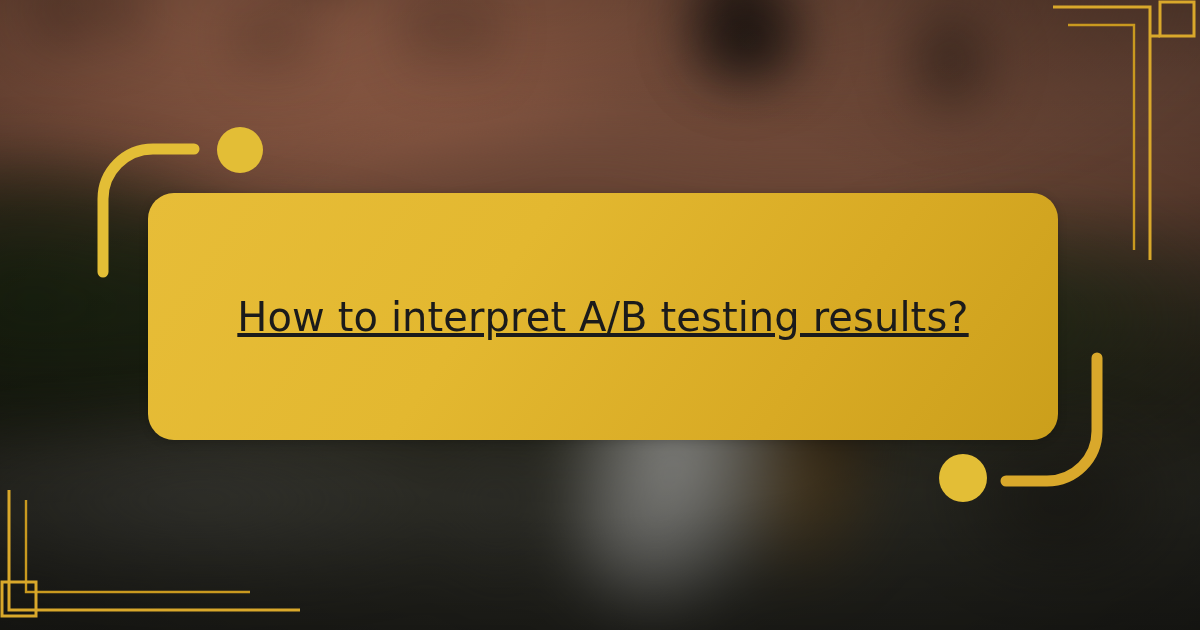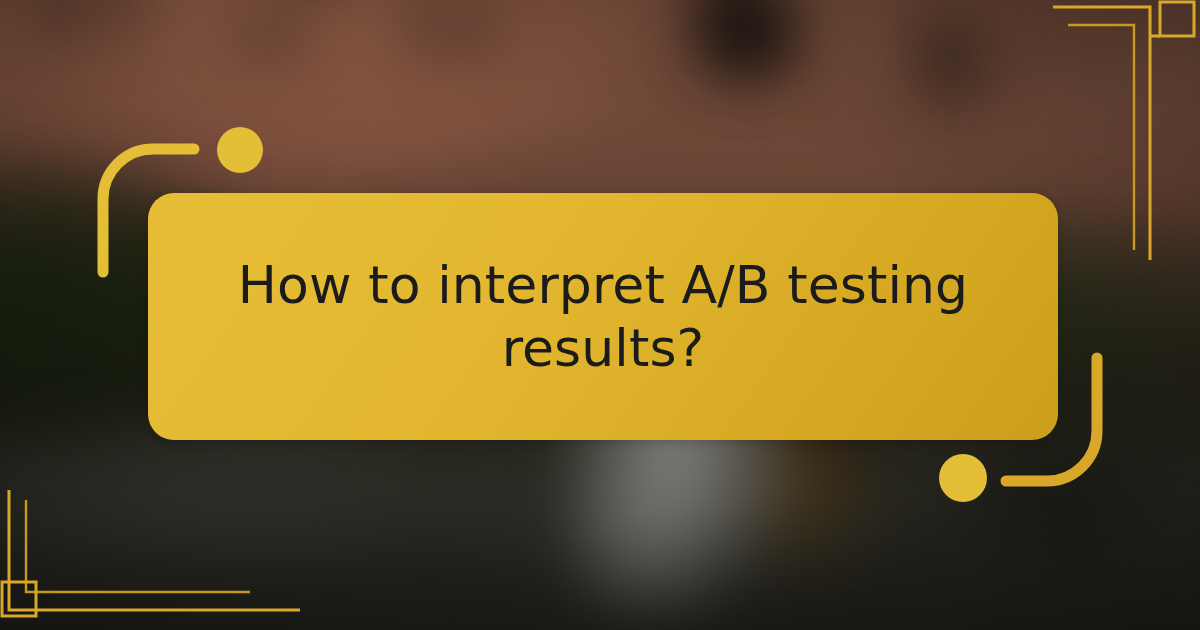--- a/index.html
+++ b/index.html
@@ -122,27 +122,28 @@
     background-image: linear-gradient(125deg, #e7bd38 0%, #e3b830 38%, #d8aa24 72%, #cb9f1b 100%);
     display: flex;
     align-items: center;
     justify-content: center;
     box-shadow: 0 2px 10px rgba(0,0,0,0.18);
   }
 
   #card-title {
     margin: 0;
     padding: 0 58px;
-    font-size: 52px;
+    font-size: 40px;
     font-weight: 400;
     line-height: 1.2;
     color: #1b1b1b;
     text-align: center;
     letter-spacing: 0.1px;
     font-family: "DejaVu Sans", "Liberation Sans", sans-serif;
+    text-decoration: underline;
   }
 </style>
 </head>
 <body>
 
 <div id="stage">
 
   <div class="bg-layer bg-base"></div>
   <div class="bg-layer bg-brick"></div>
   <div class="bg-layer bg-windows"></div>

